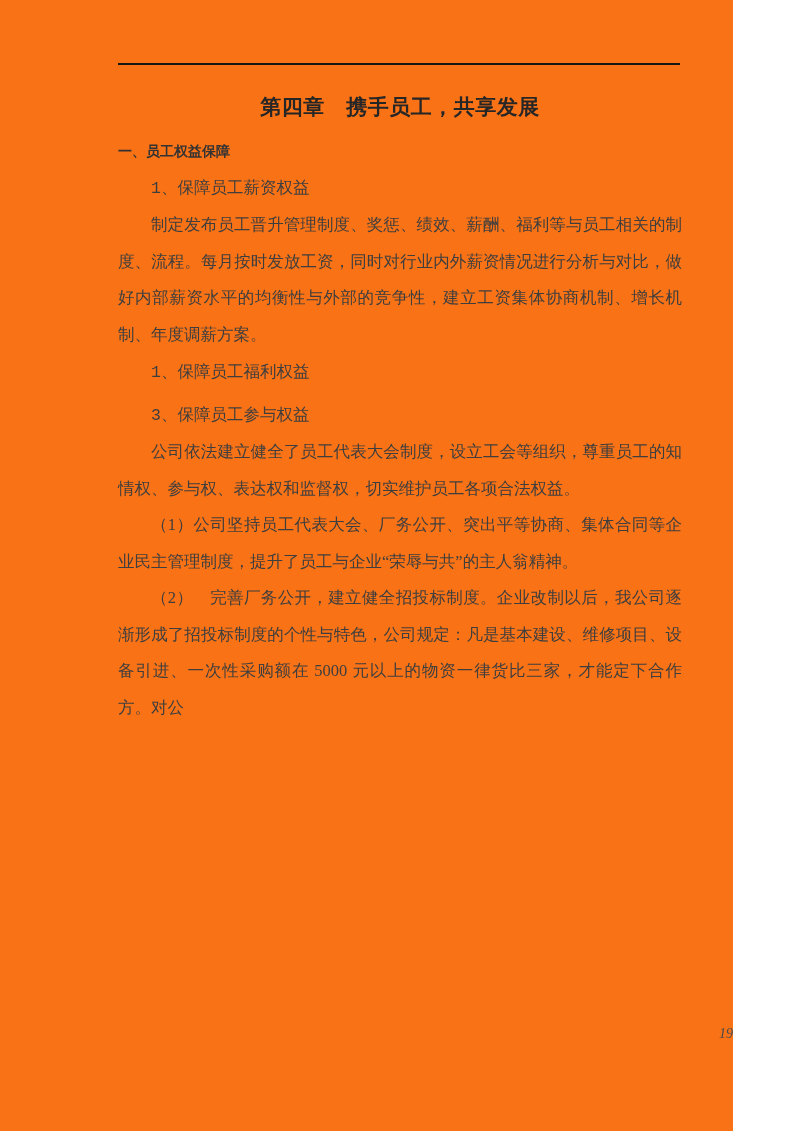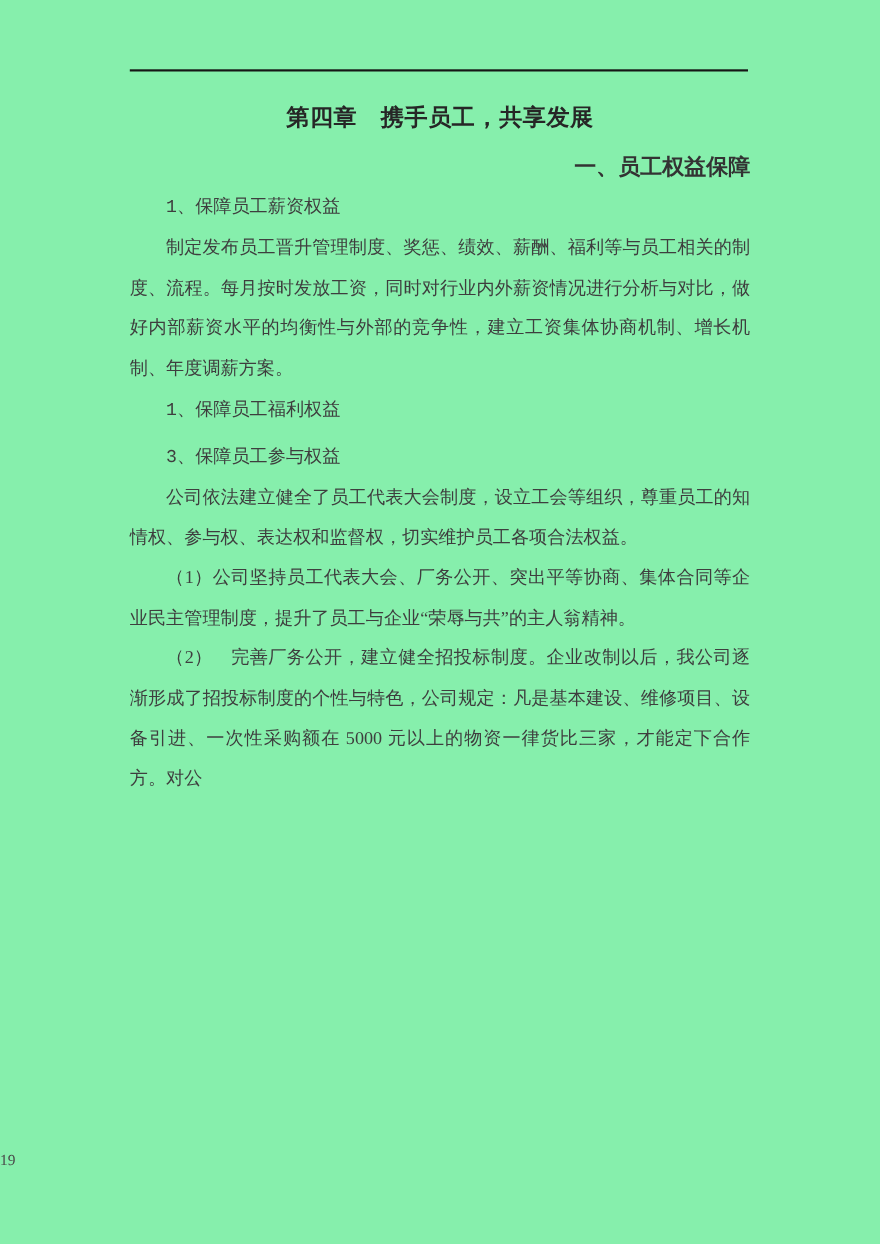--- a/index.html
+++ b/index.html
@@ -2,26 +2,27 @@
 <html><head>
 <meta charset="utf-8">
 <style>
   html, body {
     margin: 0;
     padding: 0;
     background: #ffffff;
   }
   .page {
     position: relative;
-    width: 800px;
+    width: 721px;
     height: 1131px;
-    background: #86efac;
+    background: #f97316;
     font-family: "Liberation Serif", "DejaVu Serif", serif;
     color: #3e3e3e;
     overflow: hidden;
+    padding-left: 12px;
   }
   .header-rule {
     position: absolute;
     left: 118px;
     top: 63px;
     width: 562px;
     height: 0;
     border-top: 2px solid #161616;
   }
   .content {
@@ -46,46 +47,47 @@
     line-height: 36.5px;
     text-align: justify;
     text-indent: 2em;
     color: #3e3e3e;
   }
   .intro {
     margin-top: 28px;
   }
   .sec-heading {
     margin: 12px 0 0 0;
-    font-size: 20px;
+    font-size: 14px;
     line-height: 36.5px;
     font-weight: bold;
-    text-align: right;
+    text-align: left;
     text-indent: 0;
     color: #333333;
   }
   .sub-heading {
     font-weight: normal;
     font-family: Liberation Mono, monospace;
   }
   .sub2-heading {
     margin-top: 2px;
   }
   .sub3-heading {
     margin-top: 6px;
   }
   .footer-pagenum {
     position: absolute;
     left: 0;
-    top: 1046px;
+    top: 1024px;
     width: 100%;
-    text-align: left;
+    text-align: right;
     font-size: 14px;
     line-height: 20px;
     color: #4a4a4a;
+    font-style: italic;
   }
 </style>
 </head>
 <body>
 
 <div class="page">
 
   <div class="header-rule"></div>
 
   <div class="content">

